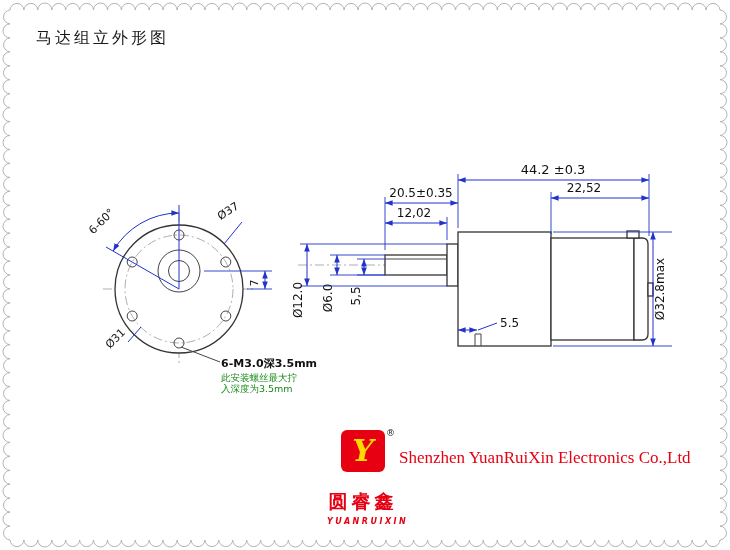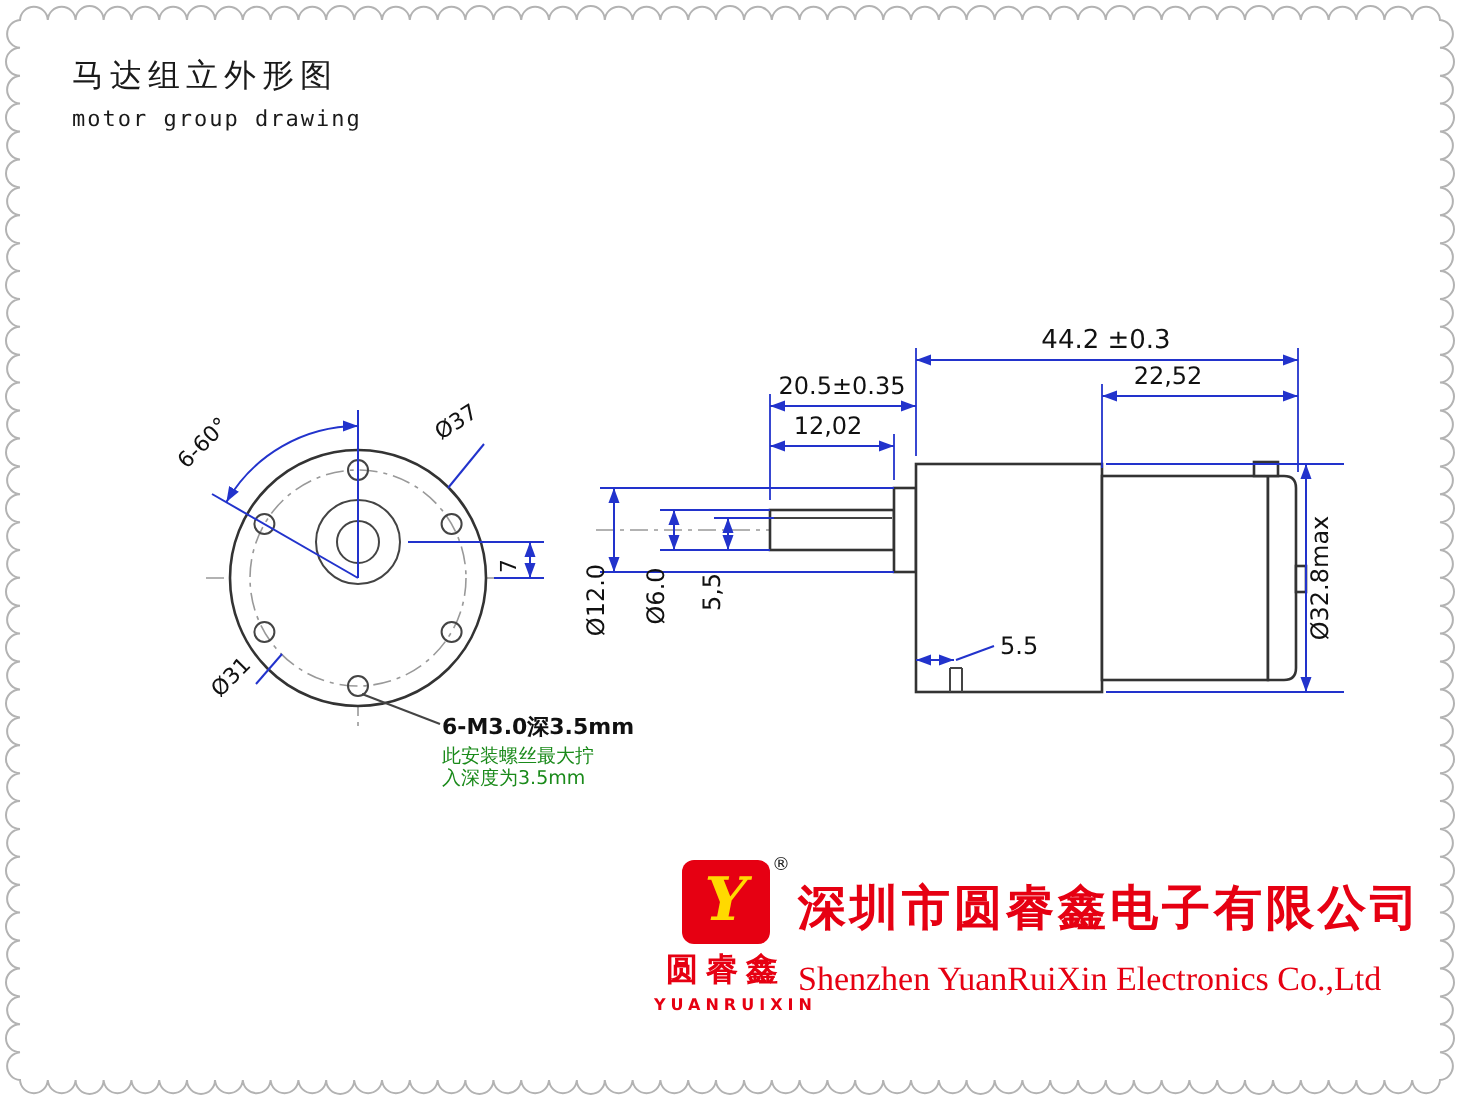--- a/index.html
+++ b/index.html
@@ -12,22 +12,22 @@
   .title-en{font-size:11px;margin-top:4px;letter-spacing:1px;font-family:"DejaVu Sans Mono",monospace;color:#1a1a1a;}
 
   .footer{position:absolute;left:0;top:424px;width:730px;height:110px;}
   .logo{position:absolute;left:327px;top:6px;width:72px;text-align:center;}
   .logo-mark-row{position:relative;width:48px;margin:0 auto;}
   .logo-mark{width:44px;height:42px;background:var(--brand-red,#e60012);border-radius:6px;
     display:flex;align-items:center;justify-content:center;margin:0 auto;}
   .logo-y{color:var(--logo-yellow,#ffd900);font-size:30px;font-weight:bold;font-style:italic;
     font-family:"DejaVu Serif",serif;line-height:1;}
   .reg{position:absolute;right:-8px;top:-2px;font-size:9px;color:#222;}
-  .logo-cn{margin-top:3px;color:var(--brand-red,#e60012);font-size:16px;font-weight:bold;letter-spacing:4px;white-space:nowrap;}
-  .logo-en{margin-top:2px;color:var(--brand-red,#e60012);font-size:8px;font-weight:bold;letter-spacing:2.5px;white-space:nowrap;}
+  .logo-cn{margin-top:17px;color:var(--brand-red,#e60012);font-size:19px;font-weight:bold;letter-spacing:4px;white-space:nowrap;}
+  .logo-en{margin-top:2px;color:var(--brand-red,#e60012);font-size:8px;font-weight:bold;letter-spacing:2.5px;white-space:nowrap;font-style:italic;}
   .company{position:absolute;left:399px;top:14px;}
   .company-cn{color:var(--brand-red,#e60012);font-size:24px;font-weight:bold;letter-spacing:2px;white-space:nowrap;}
   .company-en{color:var(--brand-red,#e60012);font-size:17px;margin-top:10px;white-space:nowrap;
     font-family:Liberation Serif, serif;}
 
   .dimline{stroke:var(--dimension-line,#2233cc);stroke-width:1;fill:none;}
   .extline{stroke:var(--dimension-line,#2233cc);stroke-width:0.9;fill:none;}
   .outline{stroke:#333;stroke-width:1.3;fill:#fff;}
   .thin{stroke:#444;stroke-width:1;fill:none;}
   .cline{stroke:#999;stroke-width:0.8;fill:none;stroke-dasharray:9 3 2 3;}
@@ -147,32 +147,30 @@
 
       <line class="extline" x1="553" y1="232" x2="672" y2="232"></line>
       <line class="extline" x1="553" y1="346" x2="672" y2="346"></line>
       <line class="dimline" x1="653" y1="232" x2="653" y2="346" marker-start="url(#arrow)" marker-end="url(#arrow)"></line>
       <text class="dim-text" x="664" y="289" text-anchor="middle" transform="rotate(-90 664 289)">Ø32.8max</text>
     </g>
   </svg>
 
   <div class="titleblock">
     <div class="title-cn">马达组立外形图</div>
-    <div class="title-en">motor group drawing</div>
   </div>
 
   <div class="footer">
     <div class="logo">
       <div class="logo-mark-row">
         <div class="logo-mark">
           <span class="logo-y">Y</span>
         </div>
         <span class="reg">®</span>
       </div>
       <div class="logo-cn">圆睿鑫</div>
       <div class="logo-en">YUANRUIXIN</div>
     </div>
     <div class="company">
-      <div class="company-cn">深圳市圆睿鑫电子有限公司</div>
       <div class="company-en">Shenzhen YuanRuiXin Electronics Co.,Ltd</div>
     </div>
   </div>
 </div>
 
 </body></html>

